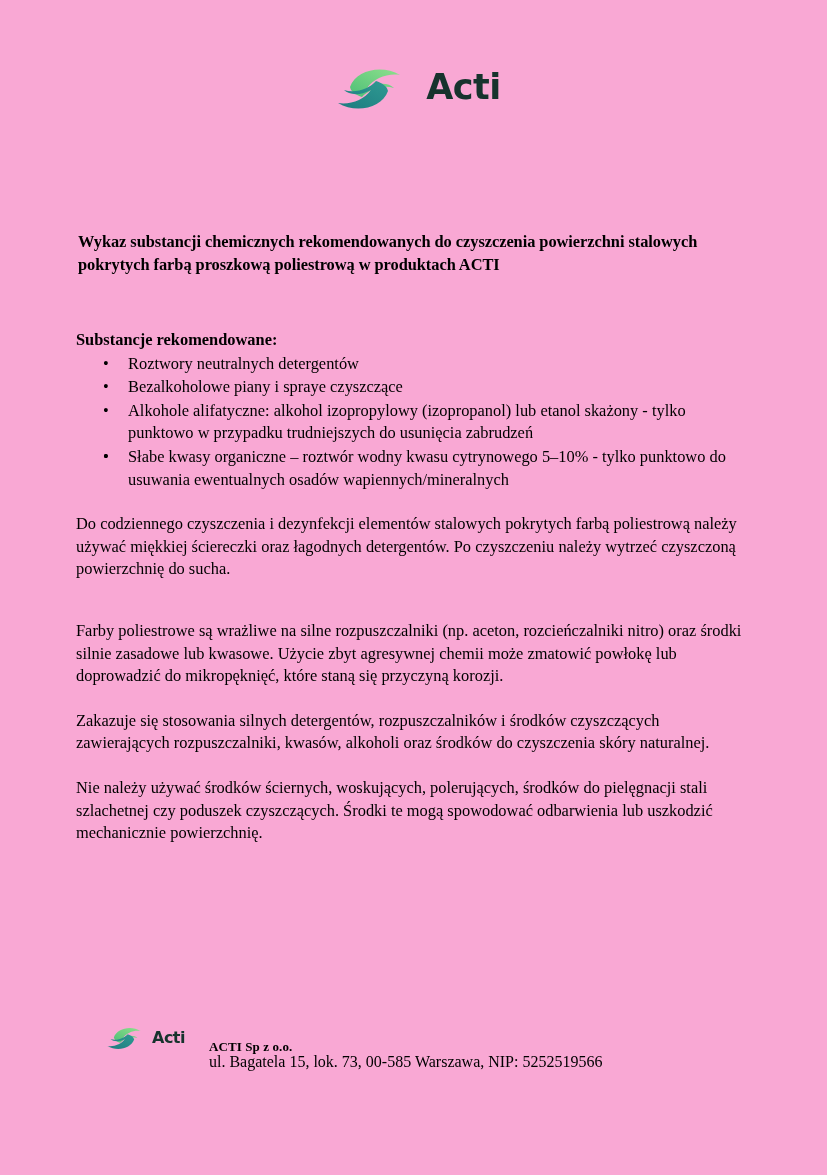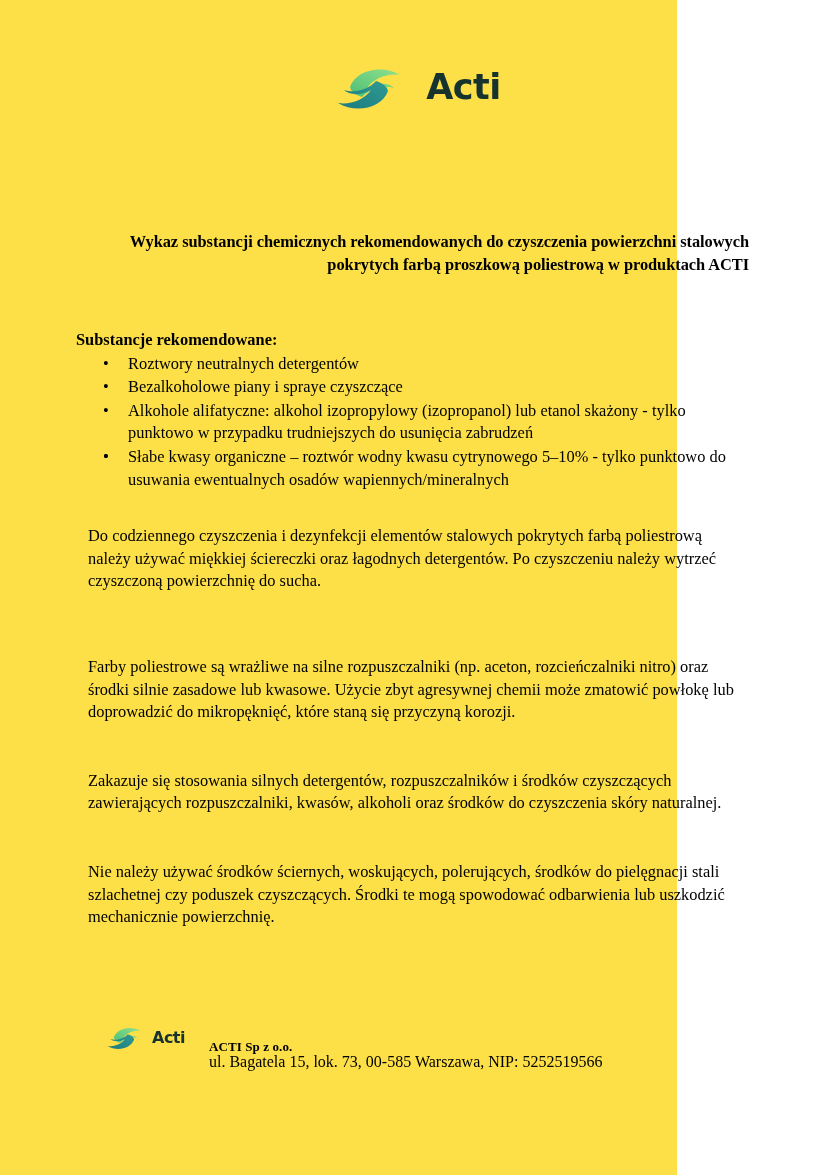--- a/index.html
+++ b/index.html
@@ -11,23 +11,23 @@
     width: 827px;
     height: 1175px;
     position: relative;
     font-family: "Liberation Serif", "DejaVu Serif", serif;
     color: #000000;
     overflow: hidden;
   }
 
   .page {
     position: relative;
-    width: 677px;
+    width: 827px;
     height: 1175px;
-    background: #fde047;
+    background: #f9a8d4;
   }
 
   
   .header-logo {
     position: absolute;
     top: 62px;
     left: 0;
     width: 827px;
     display: flex;
     align-items: center;
@@ -48,21 +48,21 @@
     line-height: 1;
     padding-bottom: 4px;
   }
 
   
   .doc-title {
     position: absolute;
     top: 231px;
     left: 78px;
     width: 671px;
-    text-align: right;
+    text-align: left;
     font-weight: bold;
     font-size: 16.4px;
     line-height: 22.5px;
     letter-spacing: -0.05px;
   }
 
   
   .content {
     position: absolute;
     top: 329px;
@@ -89,21 +89,21 @@
   }
   ul.bullets > li .bullet-dot {
     position: absolute;
     left: 27px;
     top: 0;
     font-size: 16.4px;
     line-height: 22.6px;
   }
 
   p.para {
-    margin: 12px;
+    margin: 0;
   }
   .gap-after-list { height: 21px; }
   .gap-para       { height: 22px; }
   .gap-big        { height: 39px; }
 
   
   .footer {
     position: absolute;
     top: 1012px;
     left: 0;

